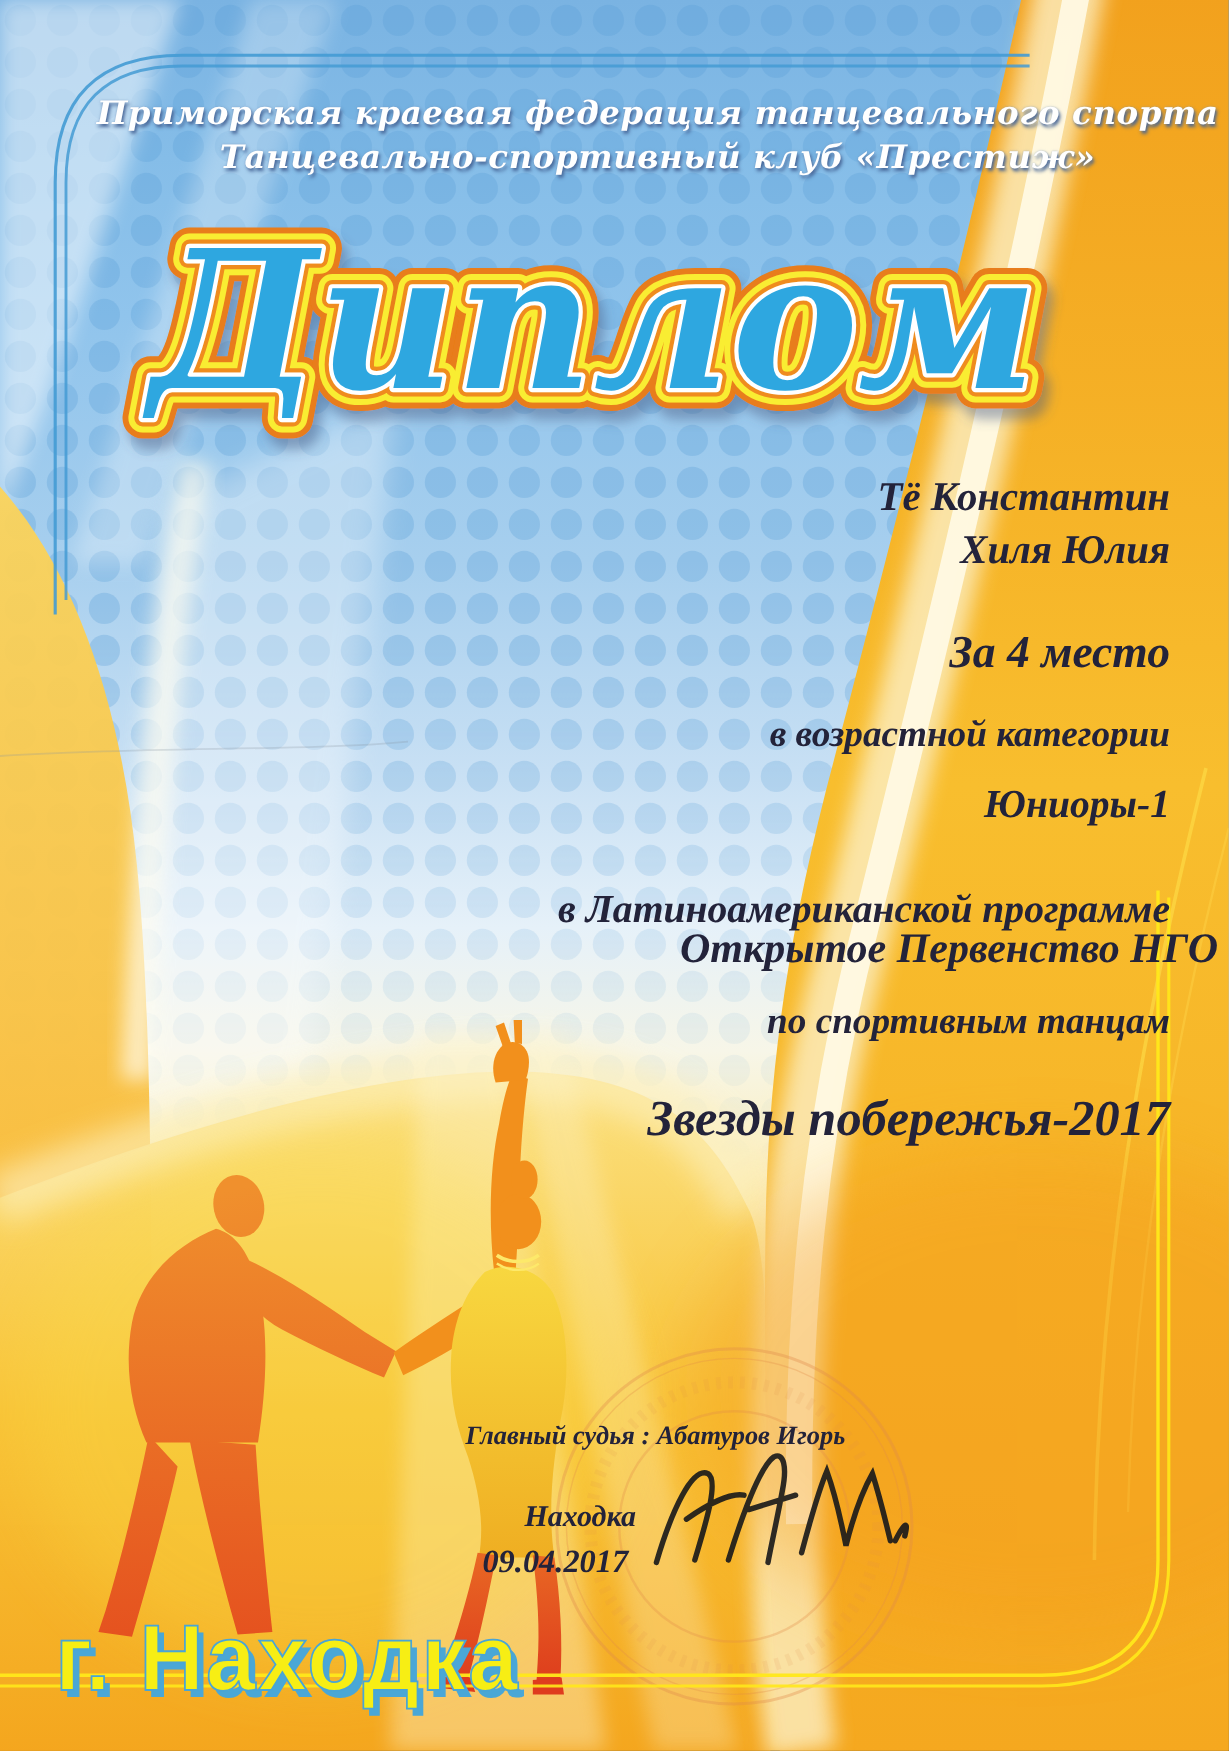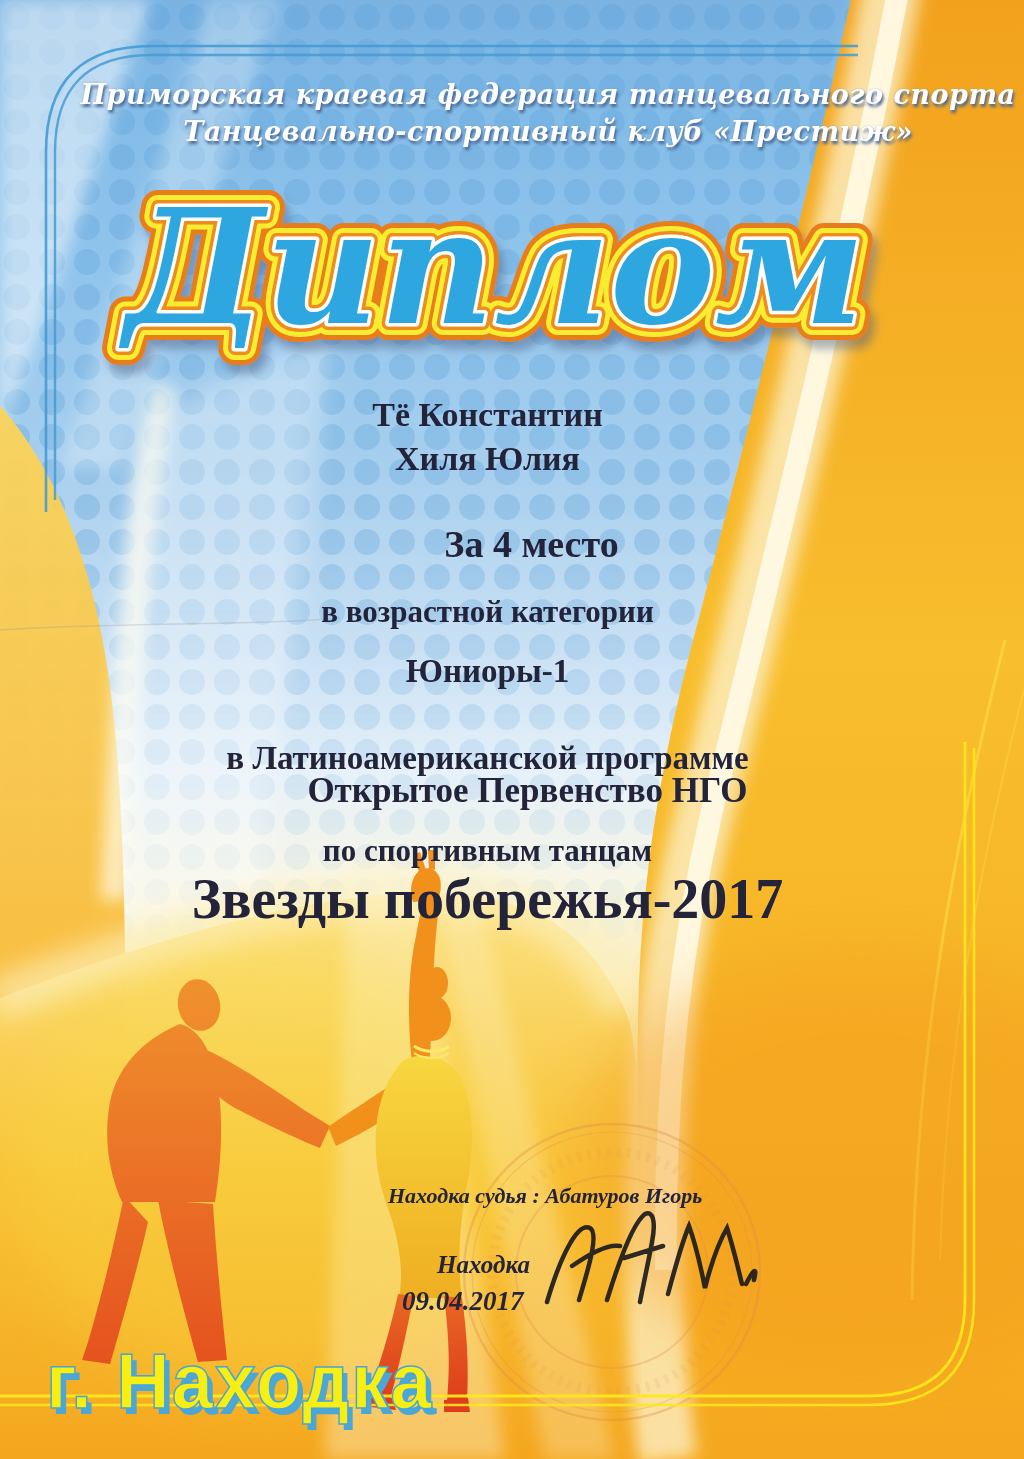--- a/index.html
+++ b/index.html
@@ -10,41 +10,41 @@
     overflow:hidden;
     background:linear-gradient(180deg,
       #7ab3e2 0%, #85bde8 9%, #90c4ec 18%, #a7cfee 32%,
       #c8e0f4 44%, #e6f1f9 53%, #f7f6e8 60%, #fbeebc 67%,
       #fada5e 76%, #f8c435 86%, #f6ac20 100%);
     font-family:"Liberation Serif", serif;
   }
   svg.art{position:absolute;left:0;top:0;z-index:1;}
   .txt{position:absolute;z-index:5;}
   .cline{
-    left:0;width:975px;text-align:center;
-    font-weight:700;color:#23233a;
+    left:0;width:975px;text-align:right;
+    font-style:italic;font-weight:700;color:#23233a;
     font-family:"Liberation Serif", serif;
   }
   .org{
     left:72px;width:952px;text-align:center;
     top:76px;
     font:italic 700 27px "DejaVu Serif", serif;
     line-height:37px;
     color:#ffffff;
     text-shadow:1.5px 2.5px 3px rgba(70,100,150,0.95), 0 0 2px rgba(120,150,190,0.6);
     letter-spacing:0.5px;
   }
   .names{top:393px;font-size:34px;line-height:44px;}
-  .place{top:522px;font-size:38px;padding-left:44px;}
+  .place{top:522px;font-size:38px;}
   .agecat-label{top:594px;font-size:31px;}
   .agecat{top:653px;font-size:33px;}
   .program{top:712px;font-size:33px;margin-top:28px;}
   .competition{top:771px;font-size:35px;padding-left:40px;}
   .tournament{top:832px;font-size:31px;line-height:37px;}
-  .event{top:867px;font-size:56px;}
+  .event{top:909px;font-size:42px;}
   .judge{left:388px;top:1183px;font:italic 700 22px "Liberation Serif", serif;color:#23233a;}
   .city{left:390px;top:1251px;font:italic 700 25px "Liberation Serif", serif;color:#23233a;margin-left:47px;}
   .date{left:386px;top:1286px;font:italic 700 27px "Liberation Serif", serif;color:#23233a;margin-left:16px;}
   .footer-city{
     left:46px;top:1336px;
     font:700 78px "Liberation Sans", sans-serif;
     letter-spacing:2px;
     color:#f7ee14;
     -webkit-text-stroke:1.5px #49a5d6;
     text-shadow:5px 6px 0 #4aa7d6;
@@ -219,21 +219,21 @@
   <div class="txt cline program">в Латиноамериканской программе</div>
 
   <div class="txt cline competition">Открытое Первенство НГО</div>
 
   <div class="txt cline tournament">
     <div>по спортивным танцам</div>
   </div>
 
   <div class="txt cline event">Звезды побережья-2017</div>
 
-  <div class="txt judge">Находка судья : Абатуров Игорь</div>
+  <div class="txt judge">Главный судья : Абатуров Игорь</div>
 
   <div class="txt city">Находка</div>
 
   <div class="txt date">09.04.2017</div>
 
   <div class="txt footer-city">г. Находка</div>
 
 </div>
 
 </body></html>

